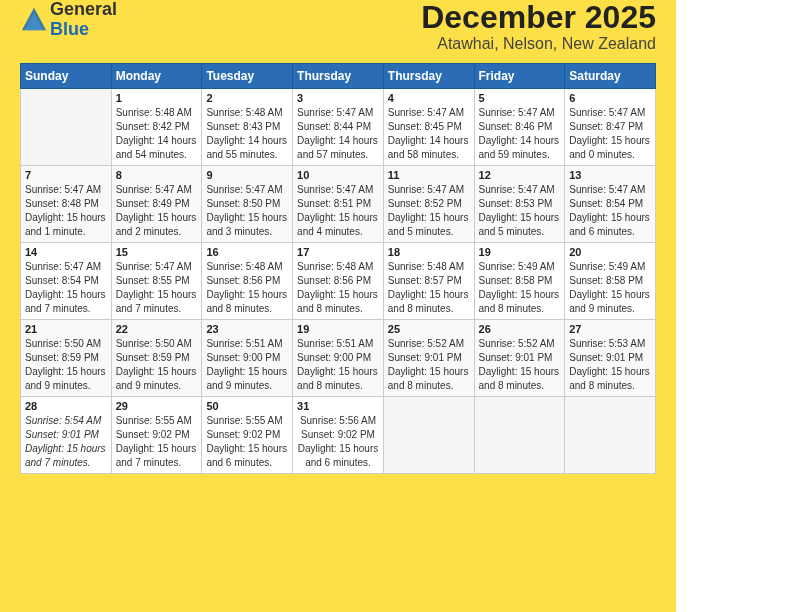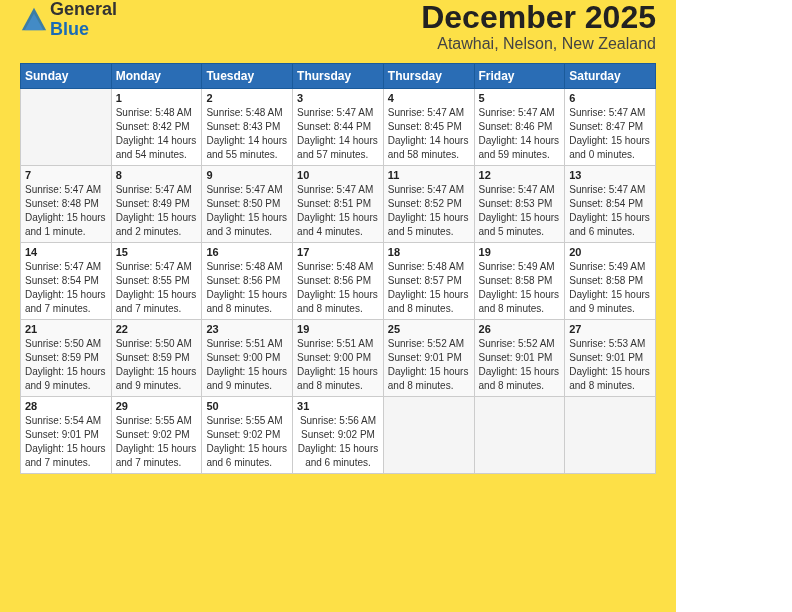--- a/index.html
+++ b/index.html
@@ -294,21 +294,21 @@
           <td>
             <div class="day-number">27</div>
             <div class="day-info" style="white-space: pre-line;">Sunrise: 5:53 AM
 Sunset: 9:01 PM
 Daylight: 15 hours and 8 minutes.</div>
           </td>
         </tr>
         <tr>
           <td>
             <div class="day-number">28</div>
-            <div class="day-info" style="white-space: pre-line;">Sunrise: 5:54 AM
+            <div class="day-info" style="white-space: pre-line; font-style: italic;">Sunrise: 5:54 AM
 Sunset: 9:01 PM
 Daylight: 15 hours and 7 minutes.</div>
           </td>
           <td>
             <div class="day-number">29</div>
             <div class="day-info" style="white-space: pre-line;">Sunrise: 5:55 AM
 Sunset: 9:02 PM
 Daylight: 15 hours and 7 minutes.</div>
           </td>
           <td>

